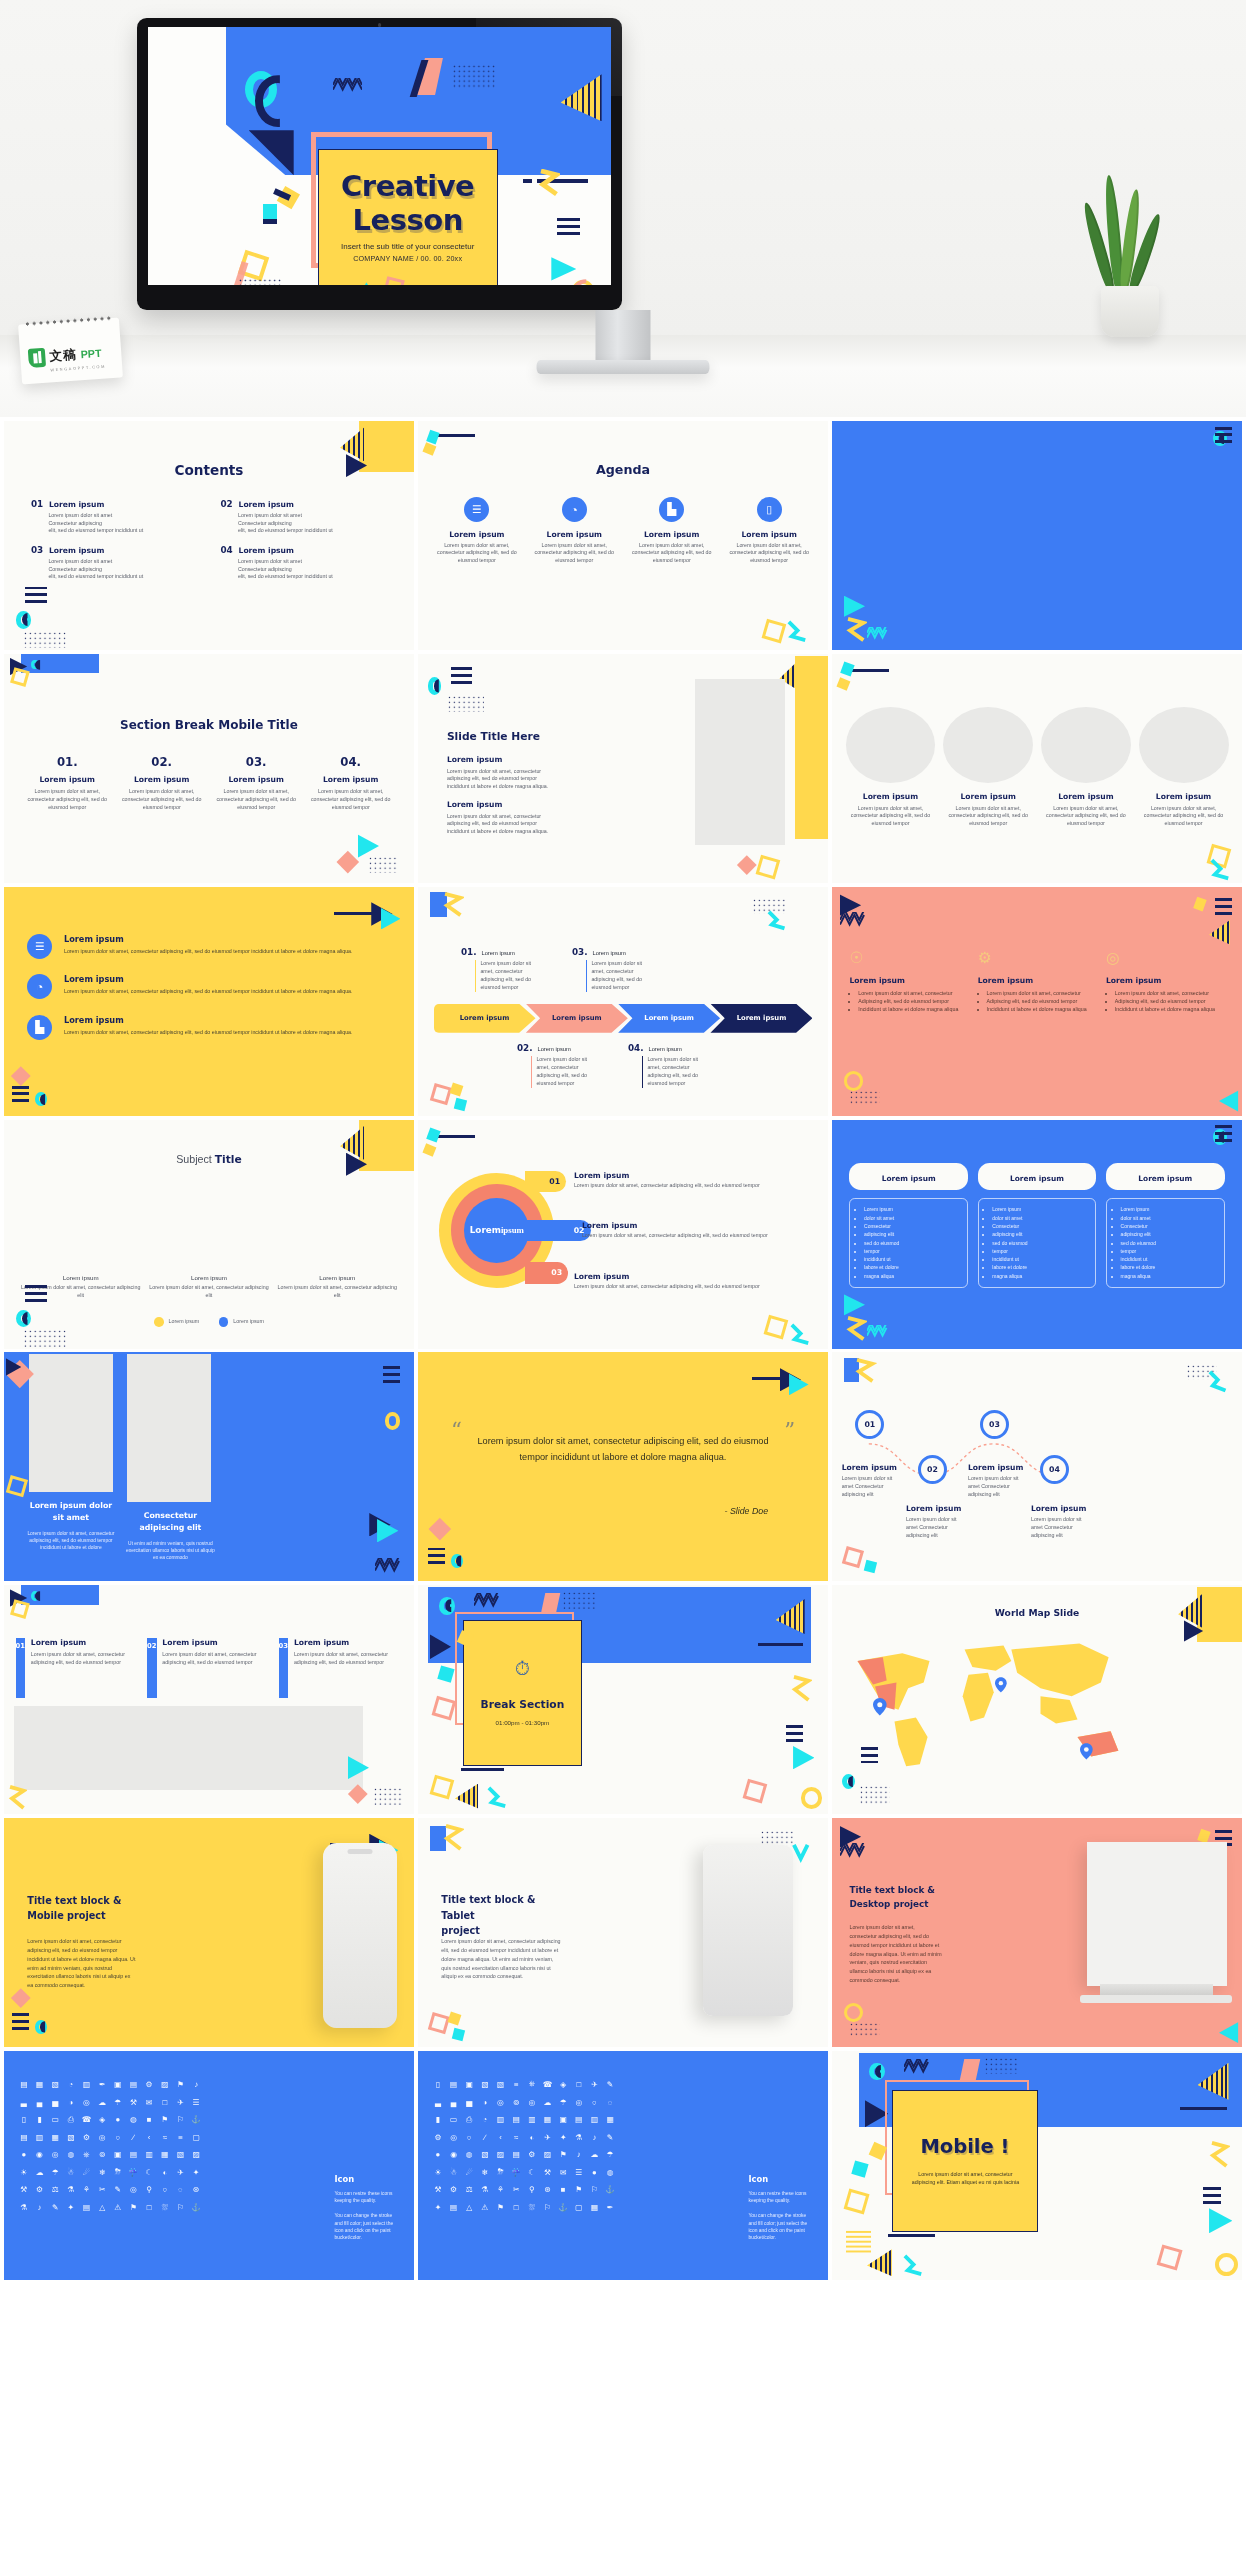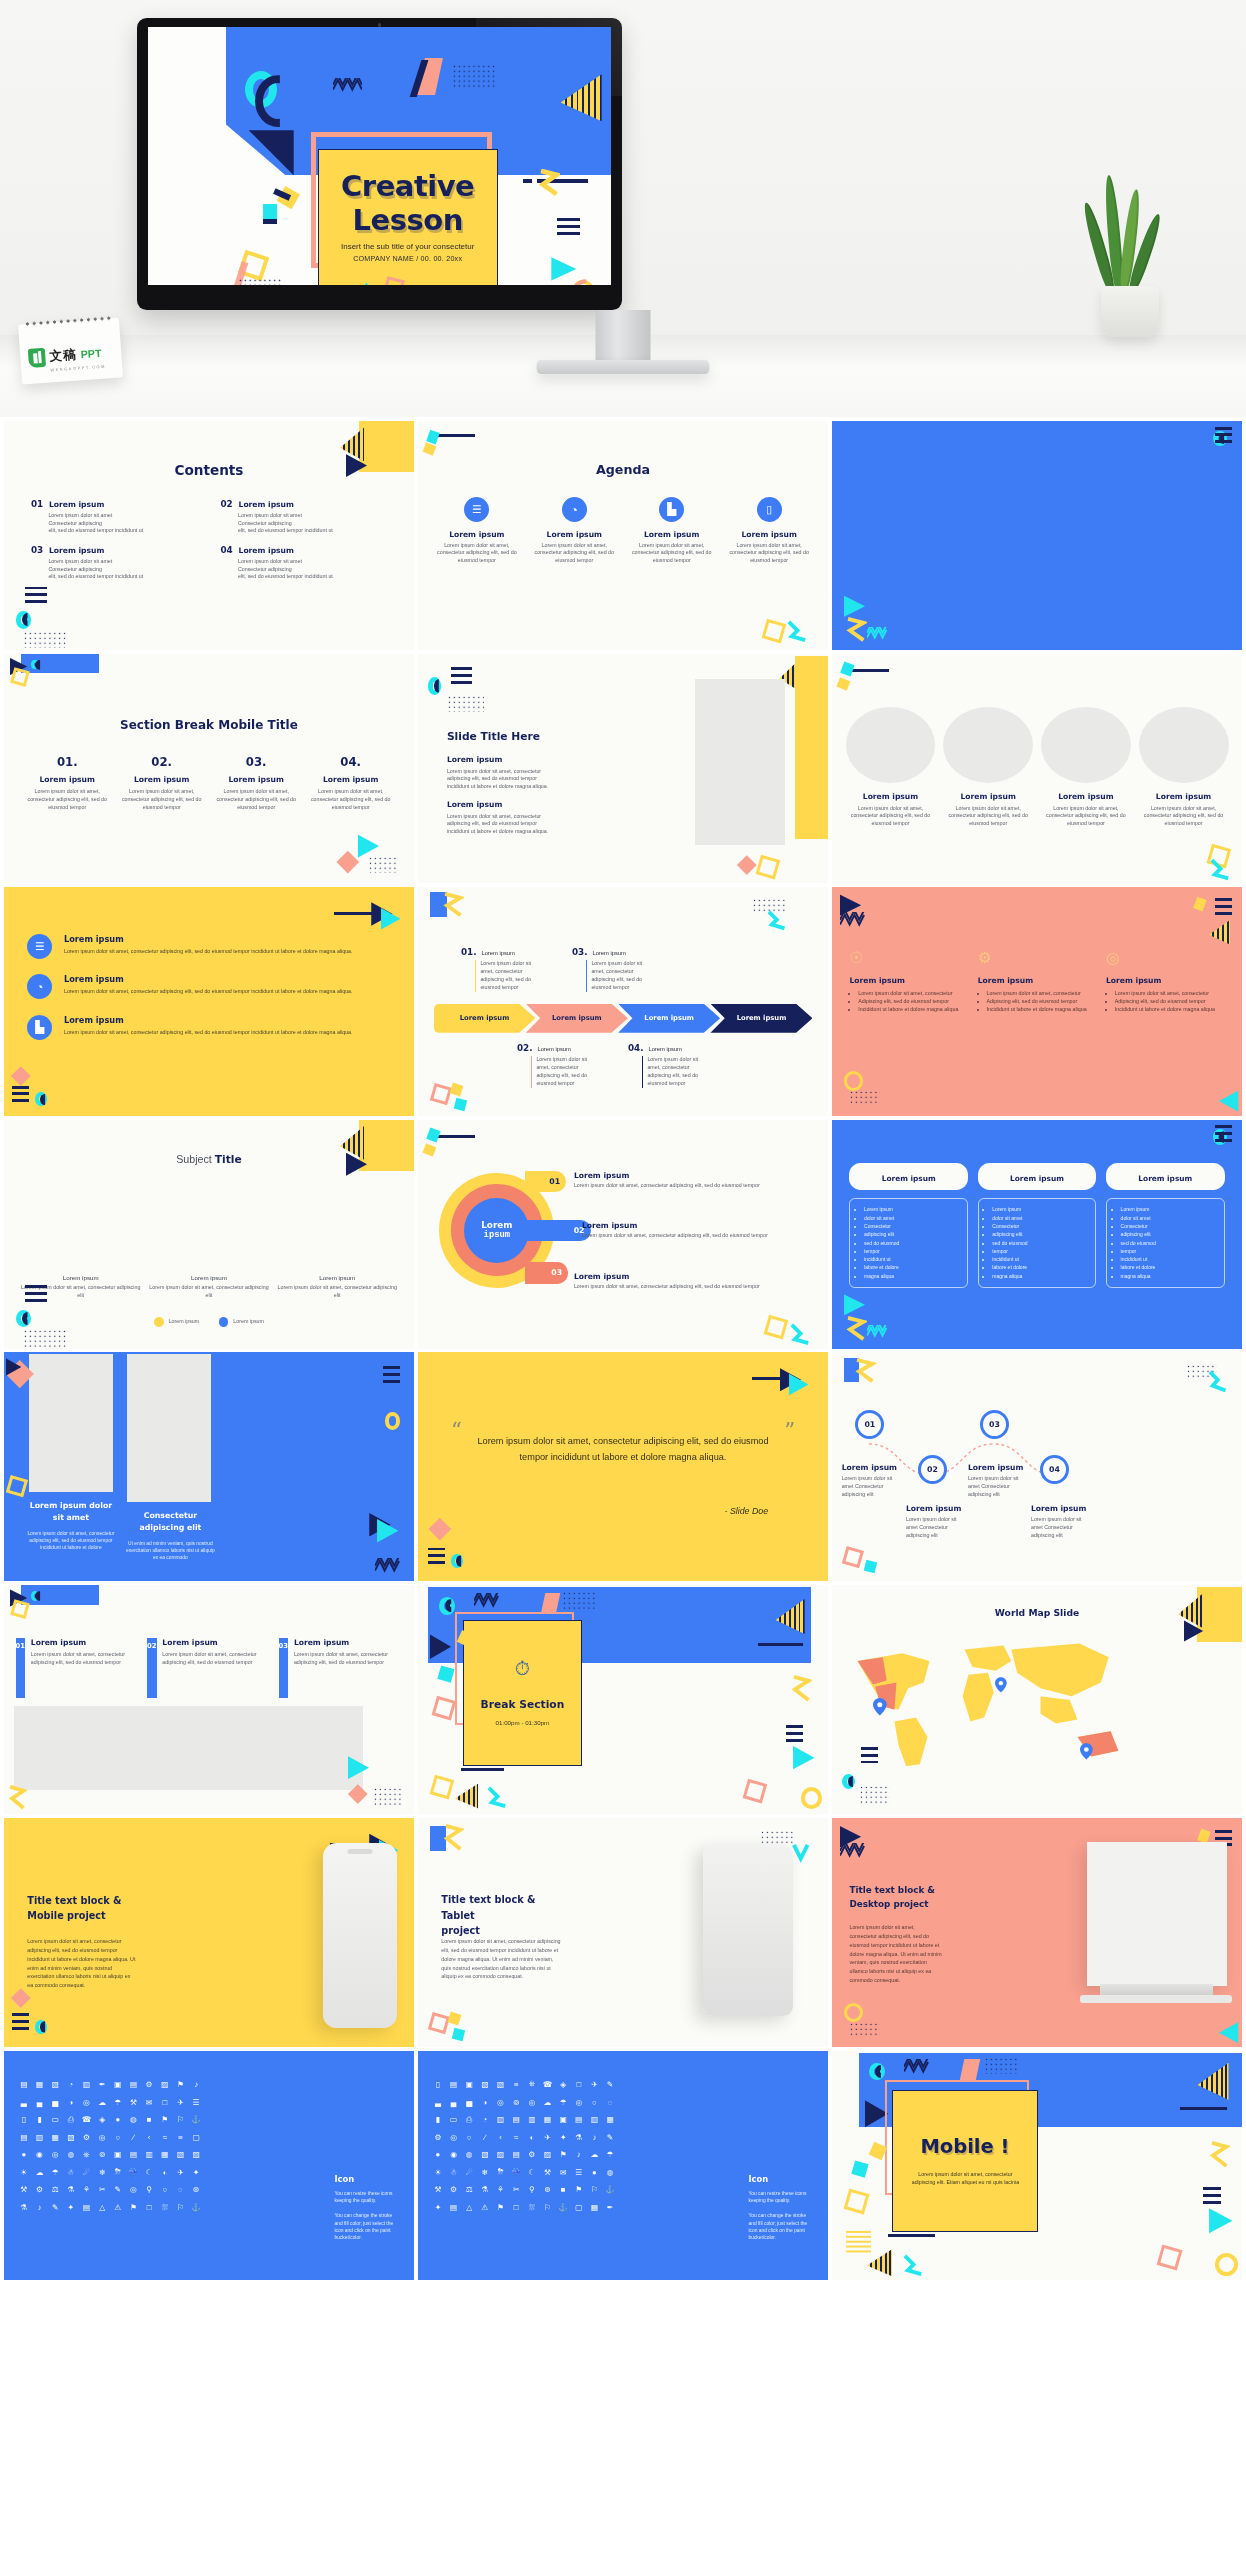--- a/index.html
+++ b/index.html
@@ -624,23 +624,23 @@
   </div>
 
   <div class="slide sl-white">
     <div class="d-bar" style="left:13.6px;top:15.6px;width:43px;"></div>
     <div class="d-csq" style="left:9.7px;top:9.7px;width:10.7px;height:11.7px;transform:rotate(20deg);"></div>
     <div class="d-ysq" style="left:5.8px;top:25px;width:10.7px;height:9.7px;transform:rotate(22deg);"></div>
 
     <div style="position:absolute;left:21.4px;top:53px;width:115px;height:115px;">
       <div style="position:absolute;inset:0;border-radius:50%;background:#ffd84d;"></div>
       <div style="position:absolute;inset:11.7px;border-radius:50%;background:#f4836c;"></div>
-      <div style="position:absolute;inset:25px;border-radius:50%;background:#3d7cf4;display:flex;flex-direction:column;align-items:center;justify-content:center;">
+      <div style="position:absolute;inset:25px;border-radius:50%;background:#3d7cf4;display:flex;flex-direction:row;align-items:center;justify-content:center;">
         <span style="color:#fff;font-family:'DejaVu Sans',sans-serif;font-weight:bold;font-size:8.8px;">Lorem</span>
-        <span style="color:#fff;font-family:Liberation Mono, monospace;font-weight:bold;font-size:8.8px;">ipsum</span>
+        <span style="color:#fff;font-family:Liberation Serif, serif;font-weight:bold;font-size:8.8px;">ipsum</span>
       </div>
       <div style="position:absolute;right:-11.7px;top:-1.9px;width:41px;height:21.4px;background:#ffd84d;border-radius:0 10.7px 10.7px 0;display:flex;align-items:center;justify-content:flex-end;padding-right:5.8px;">
           <span class="h1" style="font-size:7.8px;">01</span>
         </div>
       <div style="position:absolute;right:-37px;top:47px;width:64px;height:21.4px;background:#3d7cf4;border-radius:0 10.7px 10.7px 0;display:flex;align-items:center;justify-content:flex-end;padding-right:6.8px;">
           <span class="h1" style="font-size:7.8px;color:#fff;">02</span>
         </div>
       <div style="position:absolute;right:-13.6px;bottom:3.9px;width:43px;height:21.4px;background:#f4836c;border-radius:0 10.7px 10.7px 0;display:flex;align-items:center;justify-content:flex-end;padding-right:5.8px;">
           <span class="h1" style="font-size:7.8px;color:#fff;">03</span>
         </div>

